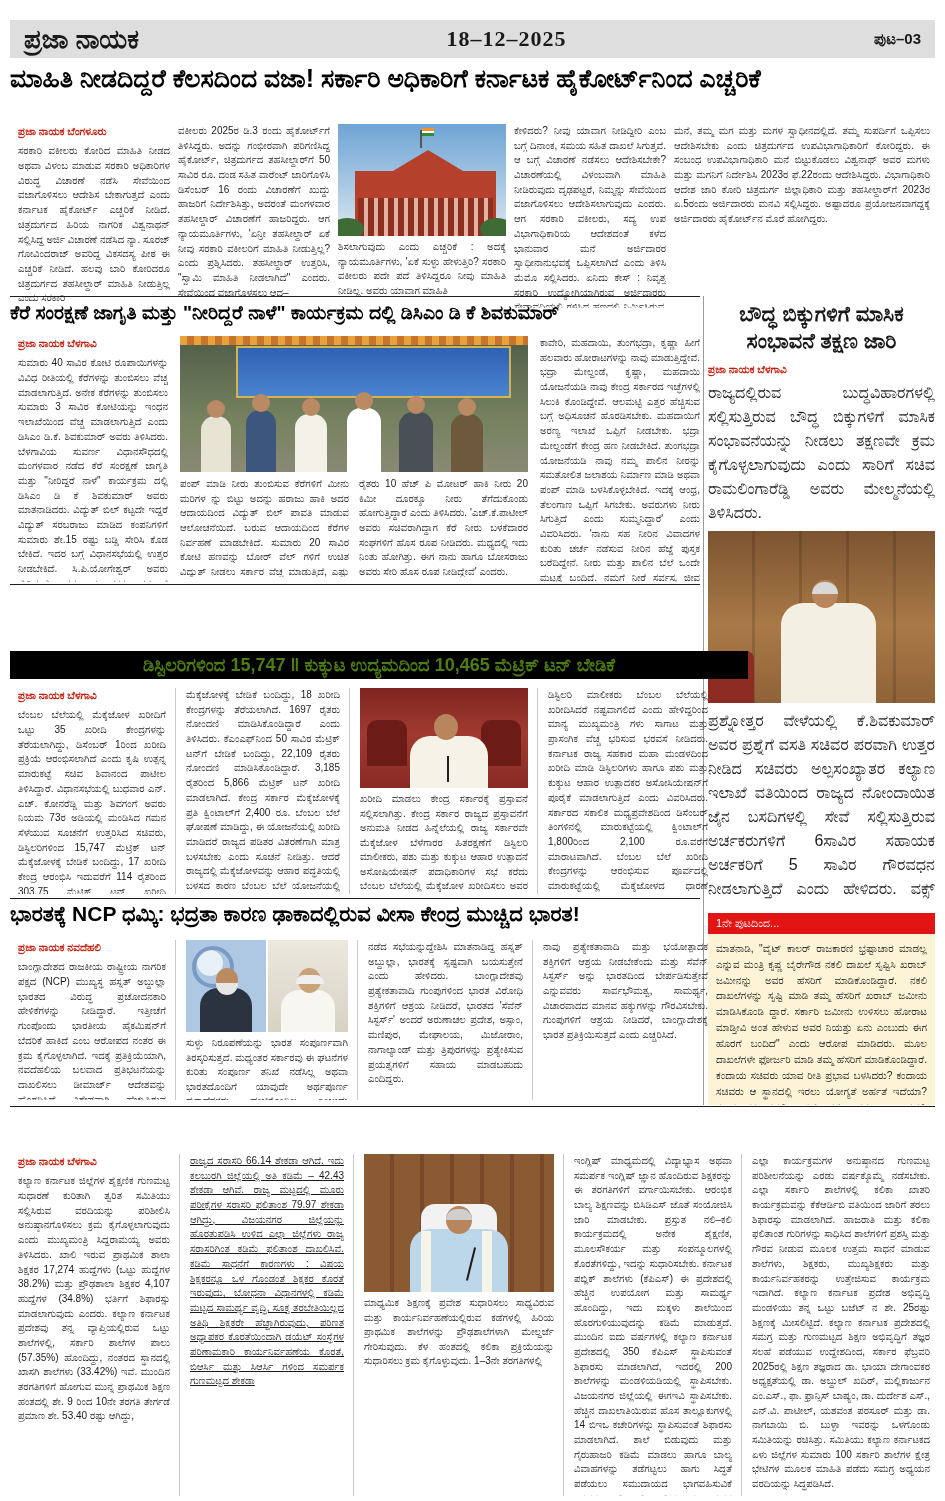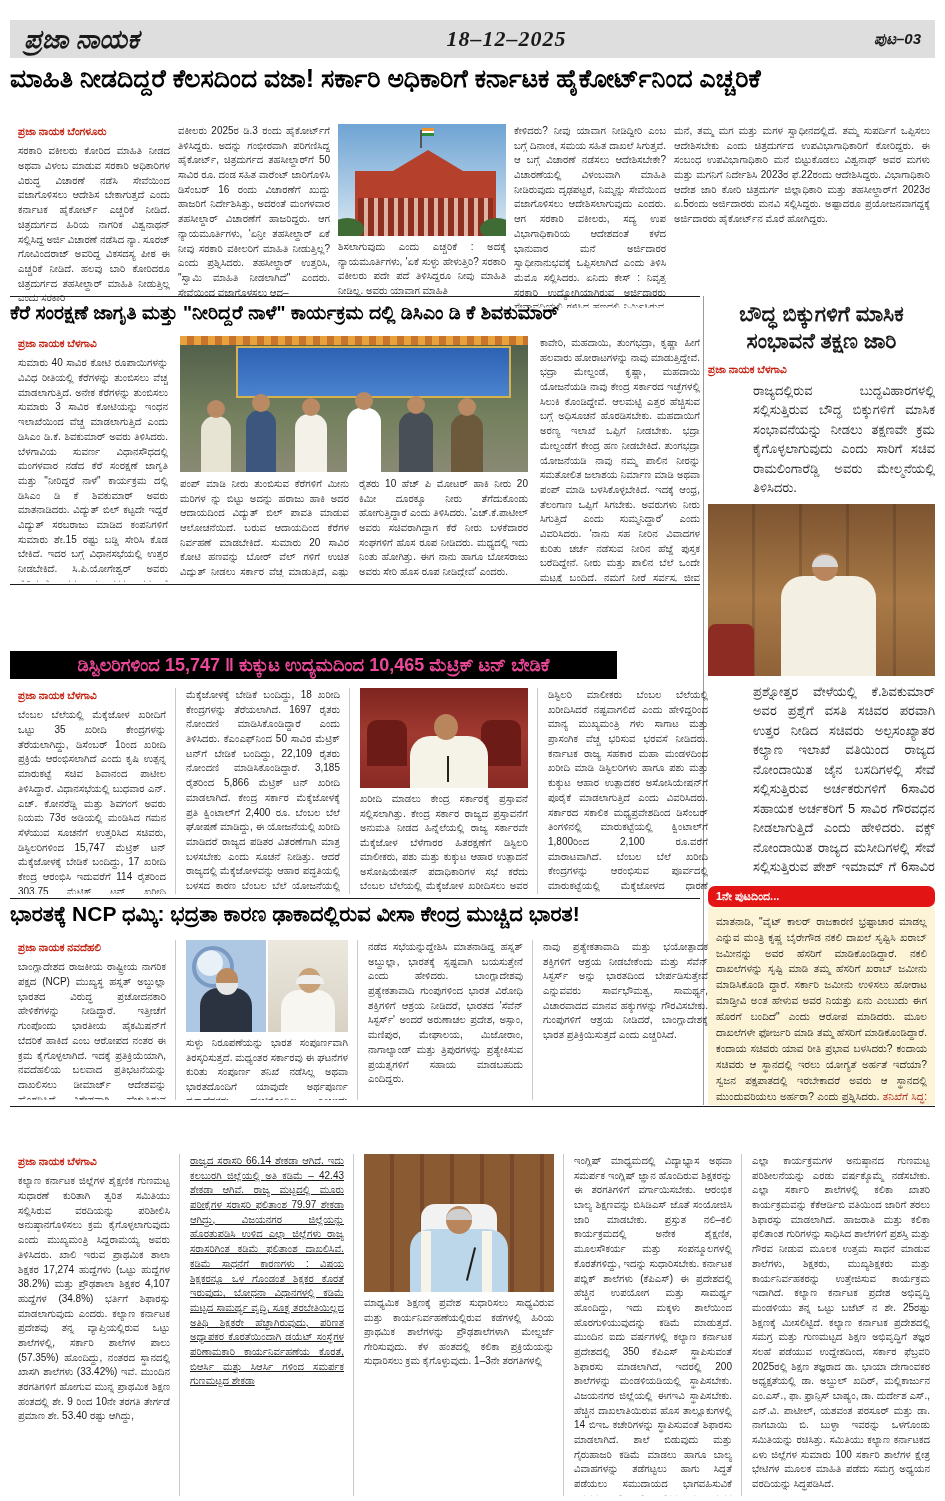--- a/index.html
+++ b/index.html
@@ -1,47 +1,47 @@
 <!DOCTYPE html>
 <html><head>
 <meta charset="utf-8">
 <style>
   html,body{margin:0;padding:0;background:#f5f5f5;}
   .page{position:relative;width:945px;height:1501px;background:#ffffff;
         font-family:"Liberation Sans","DejaVu Sans",sans-serif;color:#1a1a1a;overflow:hidden;}
   
   .masthead{position:absolute;left:10px;top:20px;width:925px;height:38px;background:#dedede;
-            display:flex;align-items:center;justify-content:space-between;padding:0 14px;box-sizing:border-box;font-style:italic;}
+            display:flex;align-items:center;justify-content:space-between;padding:0 14px;box-sizing:border-box;}
   .mast-title{font-size:26px;font-weight:800;}
   .mast-date{font-family:"Liberation Serif","DejaVu Serif",serif;font-size:22px;font-weight:700;letter-spacing:1px;}
   .mast-page{font-size:15px;font-weight:800;}
   
   .headline{position:absolute;left:10px;font-weight:800;color:#000;line-height:1.12;}
   .h-court{top:64px;width:925px;font-size:25px;}
   .h-lake{top:302px;width:690px;font-size:19px;}
   .h-maize{top:588px;width:706px;font-size:47px;letter-spacing:-1px;}
   .h-ncp{top:902px;width:692px;font-size:21px;}
   .h-teachers{top:1112px;width:925px;font-size:23px;}
-  .blackbar{position:absolute;left:10px;top:651px;width:607px;height:28px;background:#000;color:#ec4899;
+  .blackbar{position:absolute;left:10px;top:651px;width:738px;height:28px;background:#000;color:#4d7c0f;
             font-size:18px;font-weight:800;display:flex;align-items:center;justify-content:center;box-sizing:border-box;}
   
   .cols{position:absolute;display:flex;}
   .col{font-size:10px;text-align:justify;line-height:1.47;overflow:hidden;box-sizing:border-box;}
   .ruled > .col{border-right:1px solid #c9c9c9;padding-right:9px;}
   .ruled > .col:last-child{border-right:none;padding-right:0;}
   .byline{color:#c42110;font-weight:800;font-size:10.5px;margin-bottom:5px;}
   .caption{font-size:10px;text-align:justify;line-height:1.45;margin-top:4px;}
   
   .hrule{position:absolute;border-top:1.5px solid #1c1c1c;}
   .vrule{position:absolute;border-left:1px solid #9a9a9a;}
   
   .sidebar{position:absolute;left:708px;top:296px;width:227px;height:809px;display:flex;flex-direction:column;box-sizing:border-box;}
   .sb-head{font-size:21px;font-weight:800;text-align:center;line-height:1.3;margin:4px 0 8px 0;}
-  .sb-body{font-size:13px;text-align:justify;line-height:1.5;margin-left:45px;}
-  .redbox{background:#e31414;color:#fff;font-weight:700;font-size:11px;padding:4px 8px;margin-top:8px;border-radius:7px;}
+  .sb-body{font-size:16px;text-align:justify;line-height:1.5;}
+  .redbox{background:#e31414;color:#fff;font-weight:400;font-size:11px;padding:4px 8px;margin-top:8px;}
   .yellowblock{background:#fdf4d7;flex:1;padding:7px 8px;font-size:10.3px;text-align:justify;line-height:1.55;overflow:hidden;}
   .probe{color:#a3140a;font-weight:400;}
   
   .ph{position:relative;overflow:hidden;background:#d8d8d8;}
   
   .ph-court{width:100%;height:112px;background:linear-gradient(180deg,#6fa4d4 0%,#a9c9e4 55%,#dce9f3 100%);}
   .ph-court .bld{position:absolute;left:10%;right:6%;bottom:0;height:58%;background:#b5402c;}
   .ph-court .ped{position:absolute;left:30%;bottom:55%;width:0;height:0;border-left:40px solid transparent;border-right:40px solid transparent;border-bottom:24px solid #b5402c;}
   .ph-court .strip{position:absolute;left:12%;right:8%;bottom:0;height:34%;background:repeating-linear-gradient(90deg,#8e2f1f 0 6px,#e0b2a4 6px 10px);}
   .ph-court .pole{position:absolute;left:49%;bottom:79%;width:2px;height:18px;background:#555;}

